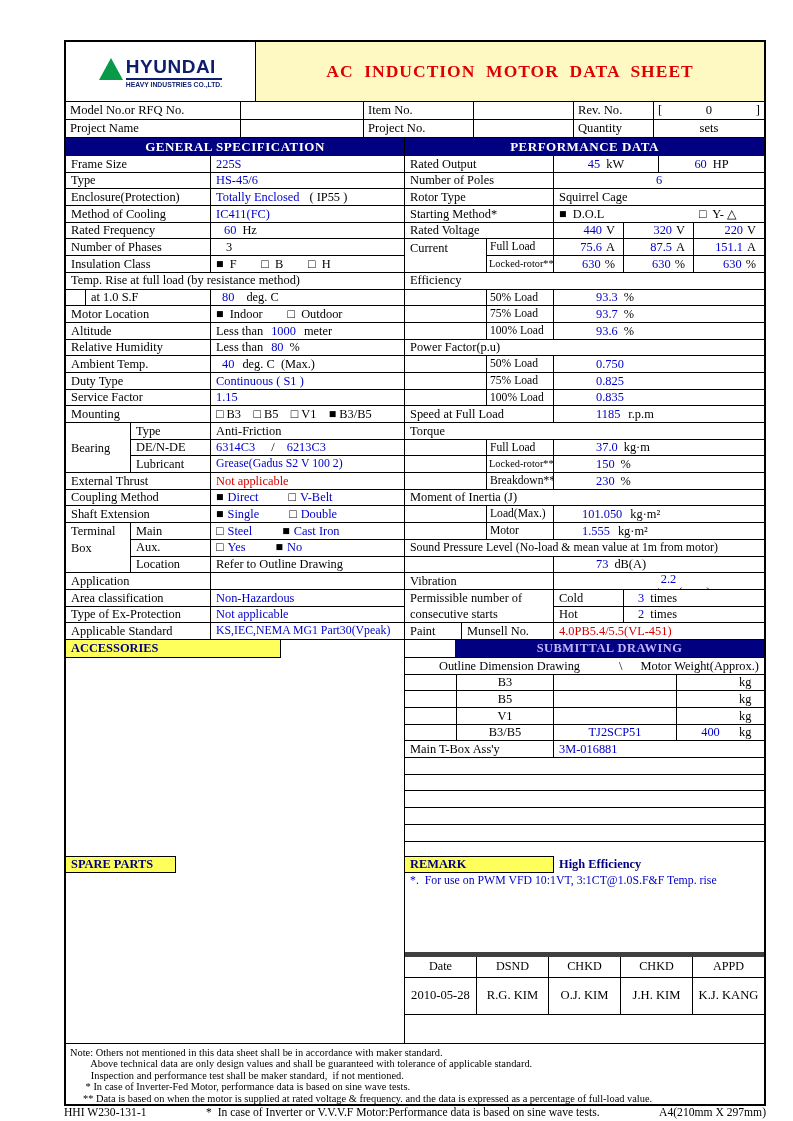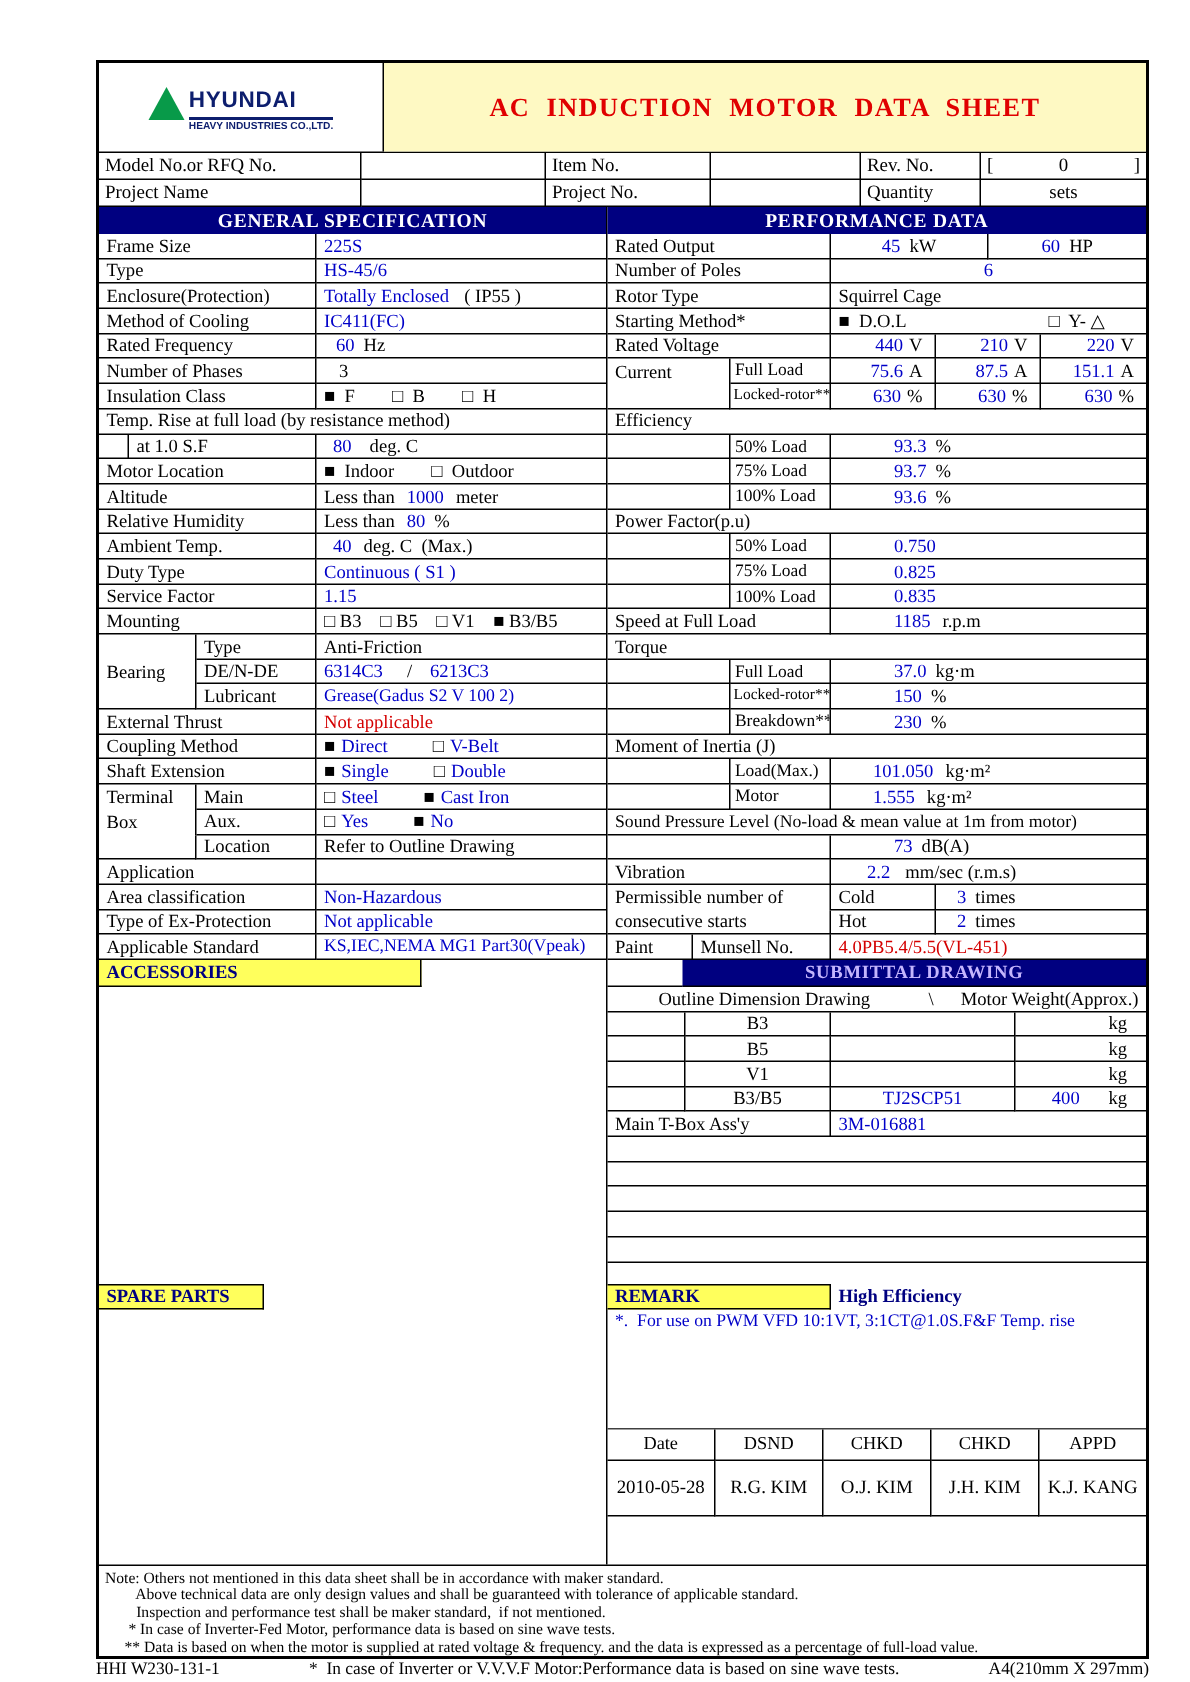--- a/index.html
+++ b/index.html
@@ -7,21 +7,21 @@
        font-family:"Liberation Serif",serif;color:#000;}
   .sheet{position:absolute;left:64px;top:40px;width:702px;height:1066px;
          border:2px solid #000;box-sizing:border-box;background:#fff;}
   
   .hdr{display:flex;height:60px;border-bottom:1px solid #000;box-sizing:border-box;}
   .logo-cell{width:190px;border-right:1px solid #000;box-sizing:border-box;
              display:flex;align-items:center;justify-content:center;}
   .logo-row{display:flex;align-items:flex-start;gap:3px;}
   .tri{width:0;height:0;border-left:12px solid transparent;border-right:12px solid transparent;
        border-bottom:22px solid #089a49;margin-top:3px;}
-  .brand{font-family:"Liberation Sans",sans-serif;font-weight:bold;font-size:15px;
+  .brand{font-family:"Liberation Sans",sans-serif;font-weight:bold;font-size:19px;
          color:#0d1e6e;letter-spacing:.5px;line-height:23px;}
   .brand-sub{font-family:"Liberation Sans",sans-serif;font-weight:bold;font-size:6.8px;
          color:#0d1e6e;border-top:2px solid #0d1e6e;padding-top:1px;}
   .title-cell{flex:1;background:#fef9c3;color:#e00000;font-weight:bold;font-size:17.5px;
          display:flex;align-items:center;justify-content:center;letter-spacing:1px;}
   
   .mr{display:flex;height:18px;font-size:12.6px;}
   .mr>div{border-right:1px solid #000;border-bottom:1px solid #000;box-sizing:border-box;
           display:flex;align-items:center;padding:0 4px;white-space:pre;overflow:hidden;}
   .mr>div:last-child{border-right:0;}
@@ -52,31 +52,31 @@
   .w52{width:52px}.w97{width:97px}.w123{width:123px}.w215{width:215px}.w110{width:110px}
   .w140s{display:inline-block;width:140px;}
   .blue{color:#0000c8;}
   .red{color:#d40000;}
   .navyT{color:#000080;font-weight:bold;}
   .sm1{font-size:11.8px;}
   .xs{font-size:10.3px;padding:0 2px !important;}
   .sl{font-size:11.6px;padding:0 3px !important;}
   .pl42{padding-left:42px !important;}
   .pl28{padding-left:28px !important;}
-  .pl24{padding-left:24px !important;}
+  .pl24{padding-left:24px !important;flex-direction:column;}
   .pl14{padding-left:14px !important;}
   .ml4{margin-left:4px}.ml6{margin-left:6px}.ml8{margin-left:8px}.ml10{margin-left:10px}
   .ml12{margin-left:12px}.ml16{margin-left:16px}.ml18{margin-left:18px}.ml30{margin-left:30px}
   .ylw{background:#ffff5c;color:#000080;font-weight:bold;}
   .navy{background:#000080;color:#c4b5fd;font-weight:bold;justify-content:center !important;letter-spacing:.5px;}
   .sp{border:0;}
   .wnum{flex:1;text-align:center;color:#0000c8;}
   .wunit{width:20px;}
   
-  .sig{border-top:1px solid #404040;}
+  .sig{border-top:5px solid #404040;}
   .sigr{display:flex;height:21px;font-size:12.2px;}
   .sigv{display:flex;height:37px;font-size:12.6px;}
   .sigr>div,.sigv>div{flex:1;border-right:1px solid #000;border-bottom:1px solid #000;
       box-sizing:border-box;display:flex;align-items:center;justify-content:center;white-space:pre;}
   .sigr>div:last-child,.sigv>div:last-child{border-right:0;}
   
   .notes{position:absolute;top:1001px;left:0;right:0;height:61px;border-top:1px solid #000;
          padding:3px 4px 0;font-size:10.4px;line-height:11.4px;box-sizing:border-box;}
   .notes div{white-space:pre;}
   .footer{position:absolute;left:64px;top:1106px;width:702px;display:flex;
@@ -344,21 +344,21 @@
           <span data-bind="performance.starting.opt2">□  Y- △</span>
         </div>
       </div>
       <div class="r">
         <div class="w149" data-bind="performance.voltage.label">Rated Voltage</div>
         <div class="w70 rt">
           <span class="blue" data-bind="performance.voltage.v1">440</span>
           <span class="ml4" data-bind="performance.voltage.unit">V</span>
         </div>
         <div class="w70 rt">
-          <span class="blue" data-bind="performance.voltage.v2">210</span>
+          <span class="blue" data-bind="performance.voltage.v2">320</span>
           <span class="ml4" data-bind="performance.voltage.unit">V</span>
         </div>
         <div class="f rt">
           <span class="blue" data-bind="performance.voltage.v3">220</span>
           <span class="ml4" data-bind="performance.voltage.unit">V</span>
         </div>
       </div>
       <div class="r">
         <div class="w82 nb" data-bind="performance.current.group">Current</div>
         <div class="w67 sl" data-bind="performance.current.full_load.label">Full Load</div>

